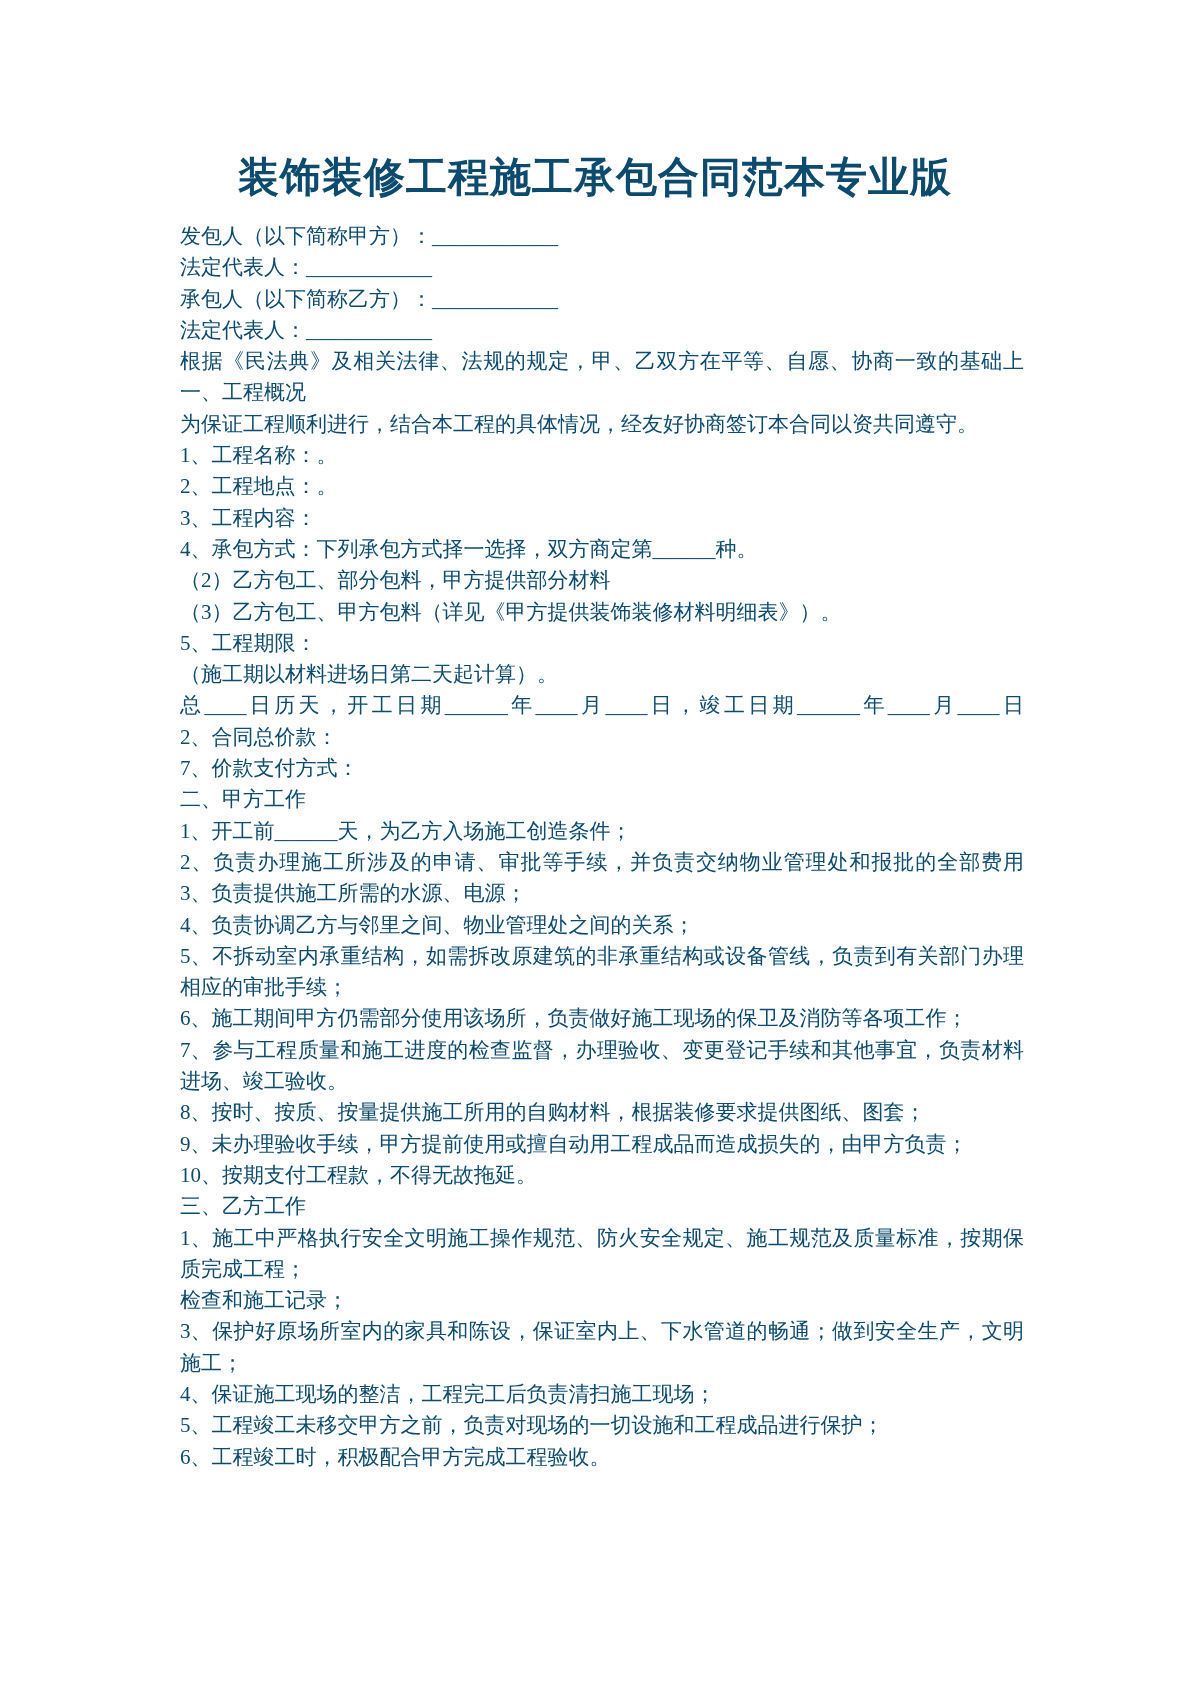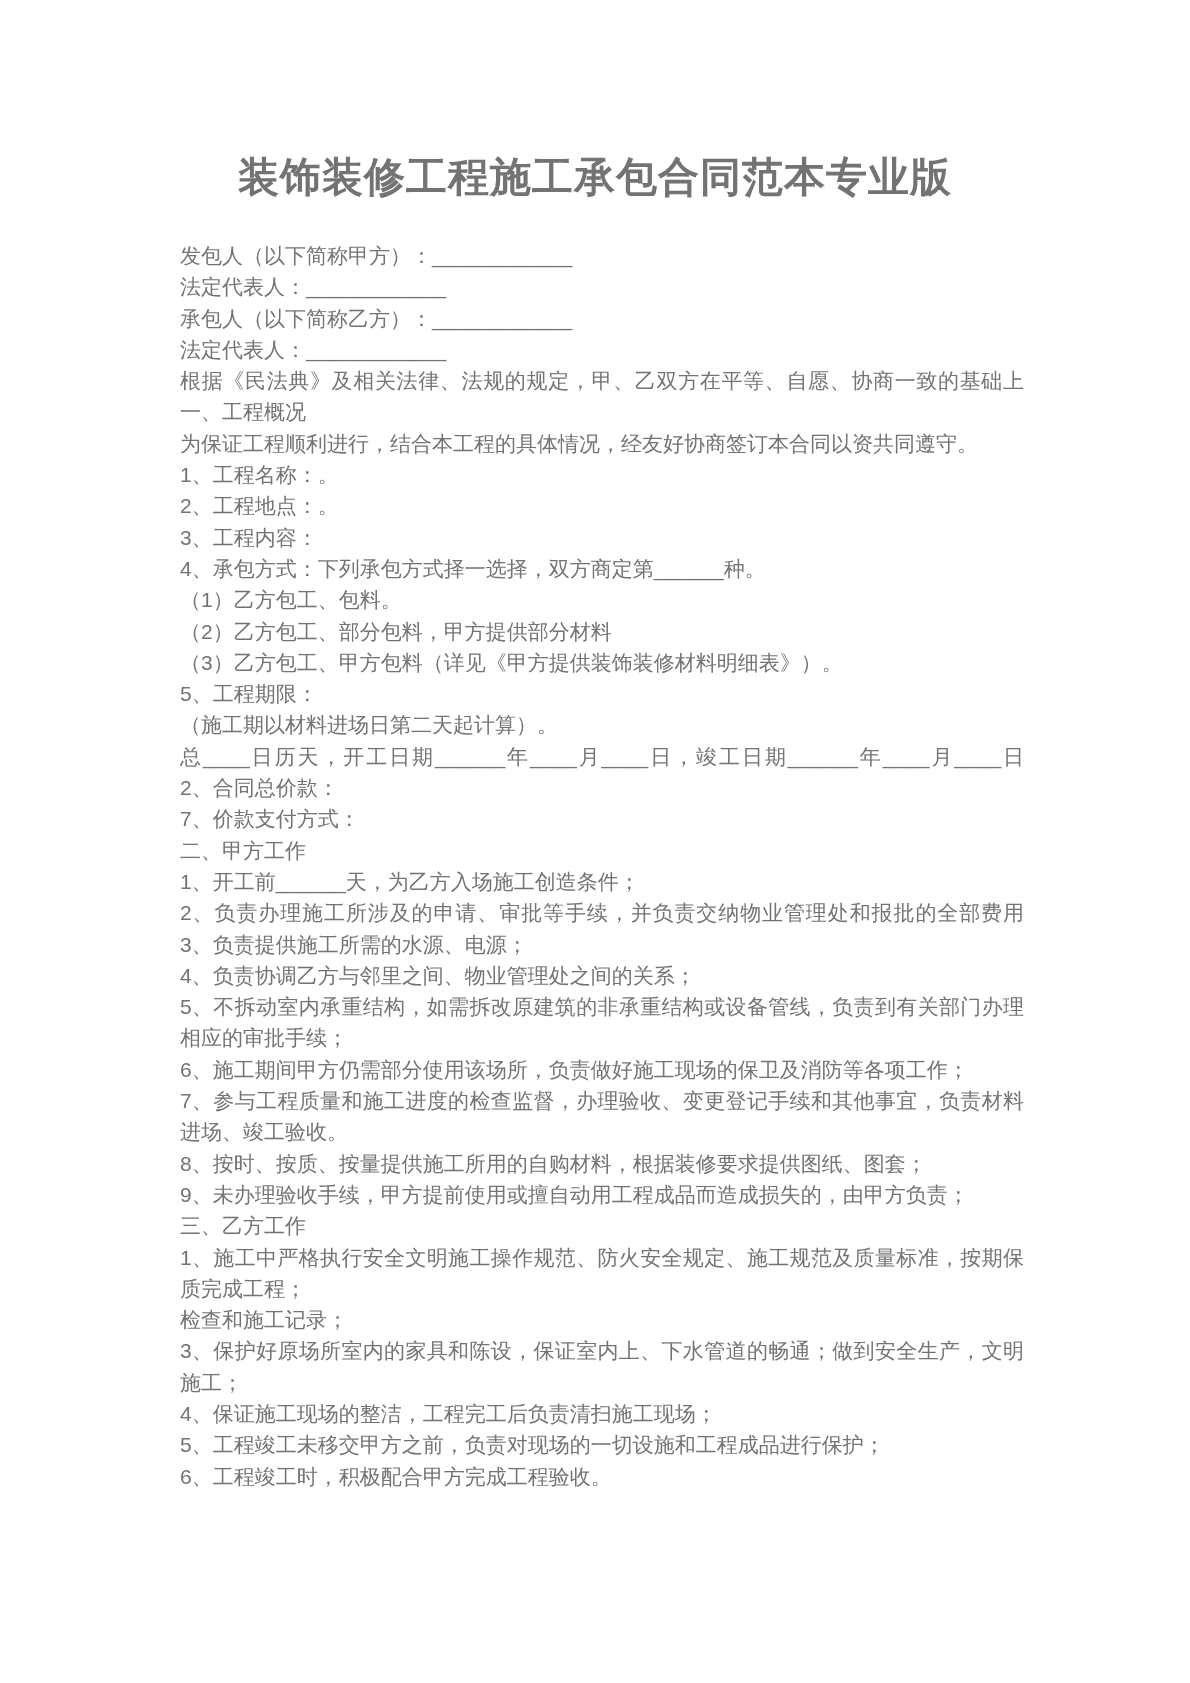--- a/index.html
+++ b/index.html
@@ -5,43 +5,42 @@
   html, body {
     margin: 0;
     padding: 0;
     background: #ffffff;
   }
   .page {
     position: relative;
     width: 1190px;
     height: 1683px;
     background: #ffffff;
-    color: #737373;
-    font-family: Liberation Sans, sans-serif;
+    color: #0c4a6e;
+    font-family: Liberation Serif, serif;
     overflow: hidden;
   }
   .title {
     position: absolute;
     top: 150px;
     left: 0;
     width: 100%;
     margin: 0;
     text-align: center;
     font-size: 41px;
     font-weight: 900;
     letter-spacing: 1px;
   }
   .doc {
     position: absolute;
     left: 180px;
     top: 221px;
     width: 844px;
     font-size: 21px;
     line-height: 31.3px;
-    margin-top: 19px;
   }
   .line {
     min-height: 31.3px;
     white-space: nowrap;
   }
   .line.fill {
     white-space: normal;
     text-align: justify;
     text-align-last: justify;
   }
@@ -56,40 +55,40 @@
       <div class="line">法定代表人：____________</div>
       <div class="line">承包人（以下简称乙方）：____________</div>
       <div class="line">法定代表人：____________</div>
       <div class="line fill">根据《民法典》及相关法律、法规的规定，甲、乙双方在平等、自愿、协商一致的基础上</div>
       <div class="line">一、工程概况</div>
       <div class="line">为保证工程顺利进行，结合本工程的具体情况，经友好协商签订本合同以资共同遵守。</div>
       <div class="line">1、工程名称：。</div>
       <div class="line">2、工程地点：。</div>
       <div class="line">3、工程内容：</div>
       <div class="line">4、承包方式：下列承包方式择一选择，双方商定第______种。</div>
-      <div class="line">（1）乙方包工、包料。</div>
       <div class="line">（2）乙方包工、部分包料，甲方提供部分材料</div>
       <div class="line">（3）乙方包工、甲方包料（详见《甲方提供装饰装修材料明细表》）。</div>
       <div class="line">5、工程期限：</div>
       <div class="line">（施工期以材料进场日第二天起计算）。</div>
       <div class="line fill">总____日历天，开工日期______年____月____日，竣工日期______年____月____日</div>
       <div class="line">2、合同总价款：</div>
       <div class="line">7、价款支付方式：</div>
       <div class="line">二、甲方工作</div>
       <div class="line">1、开工前______天，为乙方入场施工创造条件；</div>
       <div class="line fill">2、负责办理施工所涉及的申请、审批等手续，并负责交纳物业管理处和报批的全部费用</div>
       <div class="line">3、负责提供施工所需的水源、电源；</div>
       <div class="line">4、负责协调乙方与邻里之间、物业管理处之间的关系；</div>
       <div class="line fill">5、不拆动室内承重结构，如需拆改原建筑的非承重结构或设备管线，负责到有关部门办理</div>
       <div class="line">相应的审批手续；</div>
       <div class="line">6、施工期间甲方仍需部分使用该场所，负责做好施工现场的保卫及消防等各项工作；</div>
       <div class="line fill">7、参与工程质量和施工进度的检查监督，办理验收、变更登记手续和其他事宜，负责材料</div>
       <div class="line">进场、竣工验收。</div>
       <div class="line">8、按时、按质、按量提供施工所用的自购材料，根据装修要求提供图纸、图套；</div>
       <div class="line">9、未办理验收手续，甲方提前使用或擅自动用工程成品而造成损失的，由甲方负责；</div>
+      <div class="line">10、按期支付工程款，不得无故拖延。</div>
       <div class="line">三、乙方工作</div>
       <div class="line fill">1、施工中严格执行安全文明施工操作规范、防火安全规定、施工规范及质量标准，按期保</div>
       <div class="line">质完成工程；</div>
       <div class="line">检查和施工记录；</div>
       <div class="line fill">3、保护好原场所室内的家具和陈设，保证室内上、下水管道的畅通；做到安全生产，文明</div>
       <div class="line">施工；</div>
       <div class="line">4、保证施工现场的整洁，工程完工后负责清扫施工现场；</div>
       <div class="line">5、工程竣工未移交甲方之前，负责对现场的一切设施和工程成品进行保护；</div>
       <div class="line">6、工程竣工时，积极配合甲方完成工程验收。</div>
     </div>

